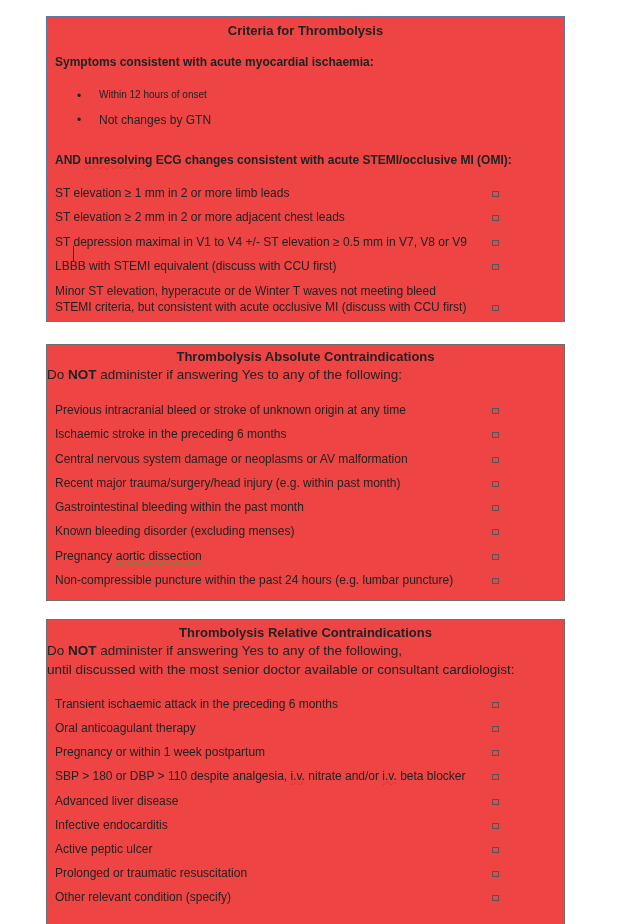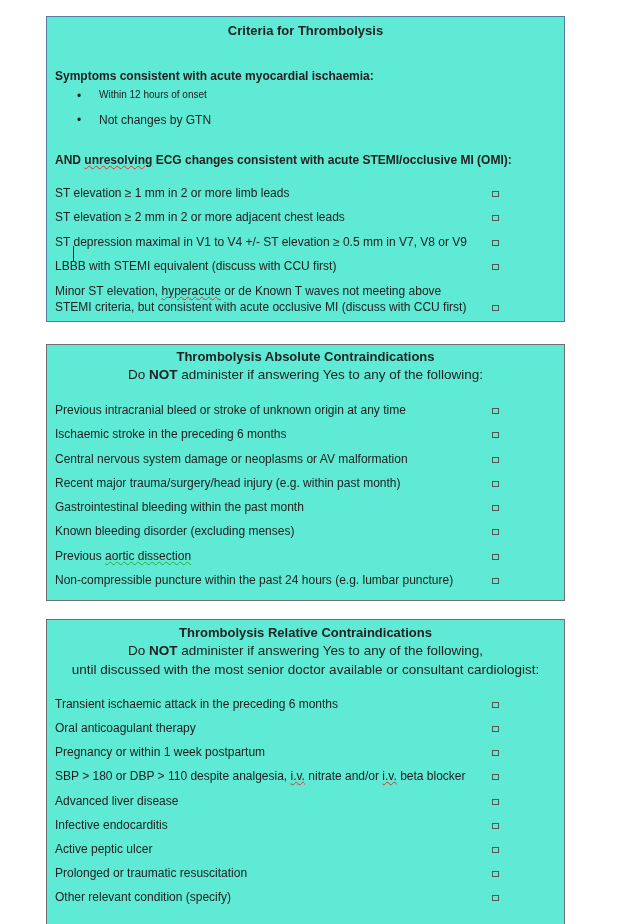--- a/index.html
+++ b/index.html
@@ -1,65 +1,65 @@
 <!DOCTYPE html>
 <html><head>
 <meta charset="utf-8">
 <style>
   html, body { margin:0; padding:0; background:#ffffff; }
   body { width:617px; height:924px; position:relative; font-family:"Liberation Sans", sans-serif; color:#222; }
-  .box { position:absolute; left:46px; width:519px; box-sizing:border-box; background:#5eead4; }
+  .box { position:absolute; left:46px; width:519px; box-sizing:border-box; background:#ef4444; }
   #box1 { top:16px; height:306px; border:1.5px solid #5a7aa6; }
   #box2 { top:344px; height:257px; border:1.5px solid #6f6f6f; }
   #box3 { top:619px; height:364px; border:1.5px solid #6f6f6f; }
   .title { text-align:center; font-weight:bold; font-size:13px; }
-  .subtitle { text-align:center; font-size:13.5px; line-height:19px; }
+  .subtitle { text-align:left; font-size:13.5px; line-height:19px; }
   .row { position:absolute; left:8px; right:8px; font-size:12px; line-height:16px; }
   .row .txt { display:inline-block; width:420px; }
   .cb { position:absolute; left:437px; width:7px; height:6px; border:1px solid #555; box-sizing:border-box; }
   .bold { font-weight:bold; font-size:12px; }
   .bullet { position:absolute; left:30px; font-size:12px; }
   .squig-red { text-decoration: underline wavy #d33; text-decoration-thickness:1px; }
   .squig-green { text-decoration: underline wavy #3a3; text-decoration-thickness:1px;text-align:center; }
   .cursor { position:absolute; left:73px; top:246px; width:1px; height:16px; background:#222; }
 </style>
 </head>
 <body>
 
 <div class="box" id="box1">
   <div class="title" style="position:absolute;left:0;right:0;top:6px;">Criteria for Thrombolysis</div>
-  <div class="bold" style="position:absolute;left:8px;top:52px;">Symptoms consistent with acute myocardial ischaemia:</div>
+  <div class="bold" style="position:absolute;left:8px;top:38px;">Symptoms consistent with acute myocardial ischaemia:</div>
   <div class="bullet" style="top:72px;">•</div>
   <div style="position:absolute;left:52px;top:72px;font-size:10px;">Within 12 hours of onset</div>
   <div class="bullet" style="top:96px;">•</div>
   <div style="position:absolute;left:52px;top:96px;font-size:12px;">Not changes by GTN</div>
   <div class="bold" style="position:absolute;left:8px;top:136px;"><span>AND </span><span class="squig-red">unresolving</span><span> ECG changes consistent with acute STEMI/occlusive MI (OMI):</span></div>
 
   <div class="row" style="top:168px;"><span class="txt">ST elevation ≥ 1 mm in 2 or more limb leads</span><span class="cb" style="top:6px;"></span></div>
   <div class="row" style="top:192px;"><span class="txt">ST elevation ≥ 2 mm in 2 or more adjacent chest leads</span><span class="cb" style="top:6px;"></span></div>
   <div class="row" style="top:217px;"><span class="txt" style="width:430px;">ST depression maximal in V1 to V4 +/- ST elevation ≥ 0.5 mm in V7, V8 or V9</span><span class="cb" style="top:6px;"></span></div>
   <div class="row" style="top:241px;"><span class="txt">LBBB with STEMI equivalent (discuss with CCU first)</span><span class="cb" style="top:6px;"></span></div>
   <div class="row" style="top:266px;">
-    <div><span>Minor ST elevation, </span><span class="squig-red">hyperacute</span><span> or de Known T waves not meeting above</span></div>
+    <div><span>Minor ST elevation, </span><span class="squig-red">hyperacute</span><span> or de Winter T waves not meeting bleed</span></div>
     <div>STEMI criteria, but consistent with acute occlusive MI (discuss with CCU first)</div>
     <span class="cb" style="top:22px;"></span>
   </div>
 </div>
 <div class="cursor"></div>
 
 <div class="box" id="box2">
   <div class="title" style="position:absolute;left:0;right:0;top:4px;">Thrombolysis Absolute Contraindications</div>
   <div class="subtitle" style="position:absolute;left:0;right:0;top:20px;"><span>Do </span><b>NOT</b><span> administer if answering Yes to any of the following:</span></div>
   <div class="row" style="top:57px;"><span class="txt">Previous intracranial bleed or stroke of unknown origin at any time</span><span class="cb" style="top:6px;"></span></div>
   <div class="row" style="top:81px;"><span class="txt">Ischaemic stroke in the preceding 6 months</span><span class="cb" style="top:6px;"></span></div>
   <div class="row" style="top:106px;"><span class="txt">Central nervous system damage or neoplasms or AV malformation</span><span class="cb" style="top:6px;"></span></div>
   <div class="row" style="top:130px;"><span class="txt">Recent major trauma/surgery/head injury (e.g. within past month)</span><span class="cb" style="top:6px;"></span></div>
   <div class="row" style="top:154px;"><span class="txt">Gastrointestinal bleeding within the past month</span><span class="cb" style="top:6px;"></span></div>
   <div class="row" style="top:178px;"><span class="txt">Known bleeding disorder (excluding menses)</span><span class="cb" style="top:6px;"></span></div>
-  <div class="row" style="top:203px;"><span class="txt"><span>Previous </span><span class="squig-green">aortic  dissection</span></span><span class="cb" style="top:6px;"></span></div>
+  <div class="row" style="top:203px;"><span class="txt"><span>Pregnancy </span><span class="squig-green">aortic  dissection</span></span><span class="cb" style="top:6px;"></span></div>
   <div class="row" style="top:227px;"><span class="txt">Non-compressible puncture within the past 24 hours (e.g. lumbar puncture)</span><span class="cb" style="top:6px;"></span></div>
 </div>
 
 <div class="box" id="box3">
   <div class="title" style="position:absolute;left:0;right:0;top:5px;">Thrombolysis Relative Contraindications</div>
   <div class="subtitle" style="position:absolute;left:0;right:0;top:21px;"><span>Do </span><b>NOT</b><span> administer if answering Yes to any of the following,</span></div>
   <div class="subtitle" style="position:absolute;left:0;right:0;top:40px;">until discussed with the most senior doctor available or consultant cardiologist:</div>
   <div class="row" style="top:76px;"><span class="txt">Transient ischaemic attack in the preceding 6 months</span><span class="cb" style="top:6px;"></span></div>
   <div class="row" style="top:100px;"><span class="txt">Oral anticoagulant therapy</span><span class="cb" style="top:6px;"></span></div>
   <div class="row" style="top:124px;"><span class="txt">Pregnancy or within 1 week postpartum</span><span class="cb" style="top:6px;"></span></div>

